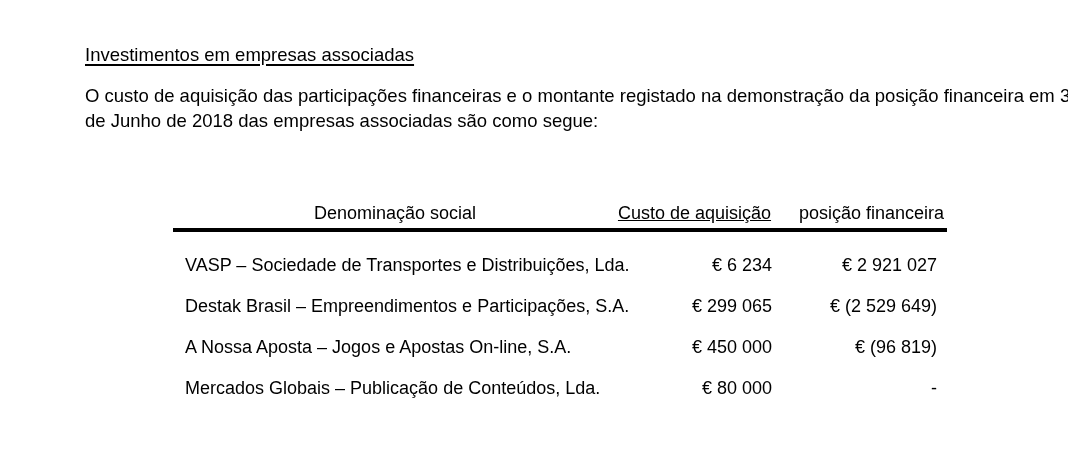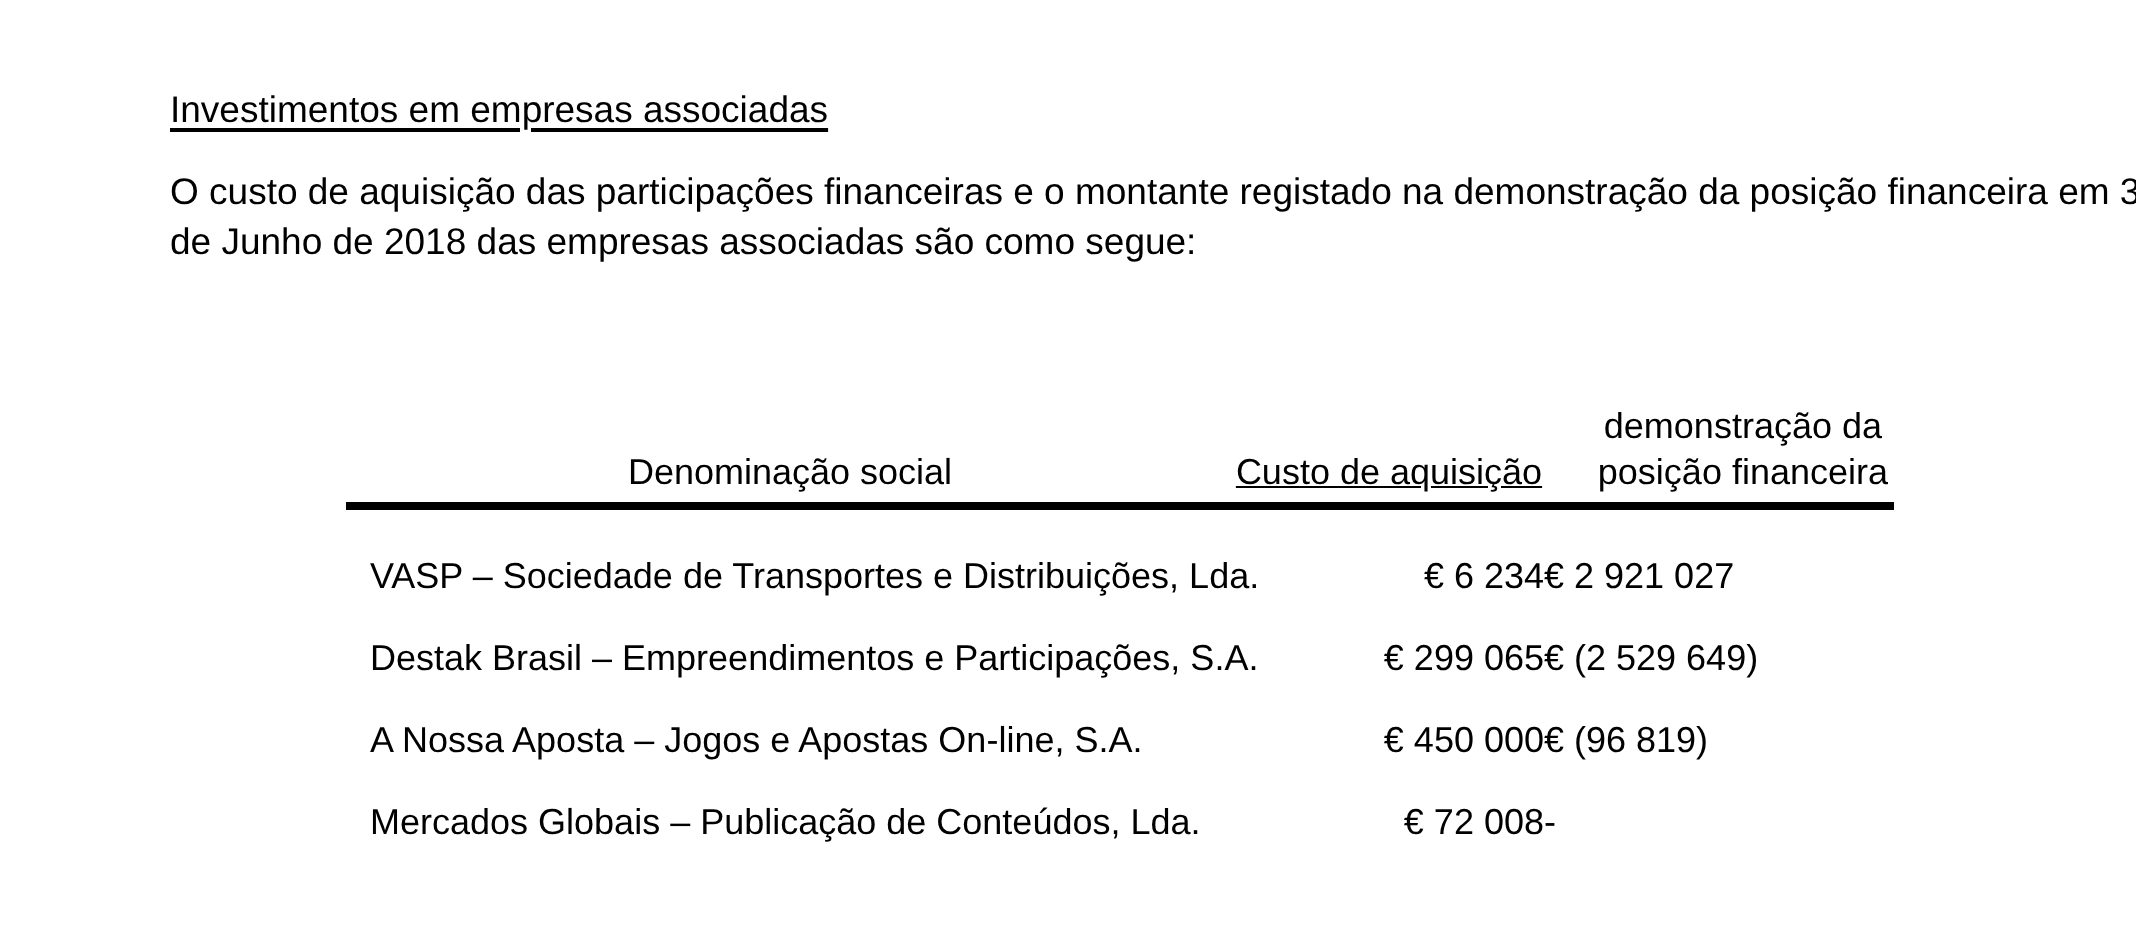--- a/index.html
+++ b/index.html
@@ -65,42 +65,41 @@
   .th-stack span { display: block; }
   .tbody { margin-top: 13px; }
   .tr {
     display: grid;
     grid-template-columns: 444px 155px 175px;
     height: 41px;
     align-items: center;
   }
   .td-name  { padding-left: 12px; white-space: nowrap; }
   .td-cost  { text-align: right; white-space: nowrap; }
-  .td-value { padding-right: 10px; white-space: nowrap; }
+  .td-value { text-align: right; padding-right: 10px; white-space: nowrap; }
 </style>
 </head>
 <body>
 
 <div class="page">
 
   <h1 class="heading">Investimentos em empresas associadas</h1>
 
   <p class="para">
     <span class="line">O custo de aquisição das participações financeiras e o montante registado na demonstração da posição financeira em 30</span>
     <span class="line">de Junho de 2018 das empresas associadas são como segue:</span>
   </p>
 
   <div class="fin-table">
 
     <div class="thead">
       <div class="th th-name">Denominação social</div>
       <div class="th th-cost">Custo de aquisição</div>
       <div class="th th-value">
         <span class="th-stack">
-          <span>demonstração da</span>
           <span>posição financeira</span>
         </span>
       </div>
     </div>
 
     <div class="tbody">
 
       <div class="tr">
         <div class="td td-name">VASP – Sociedade de Transportes e Distribuições, Lda.</div>
         <div class="td td-cost">€ 6 234</div>
@@ -114,19 +113,19 @@
       </div>
 
       <div class="tr">
         <div class="td td-name">A Nossa Aposta – Jogos e Apostas On-line, S.A.</div>
         <div class="td td-cost">€ 450 000</div>
         <div class="td td-value">€ (96 819)</div>
       </div>
 
       <div class="tr">
         <div class="td td-name">Mercados Globais – Publicação de Conteúdos, Lda.</div>
-        <div class="td td-cost">€ 72 008</div>
+        <div class="td td-cost">€ 80 000</div>
         <div class="td td-value">-</div>
       </div>
 
     </div>
   </div>
 </div>
 
 </body></html>

